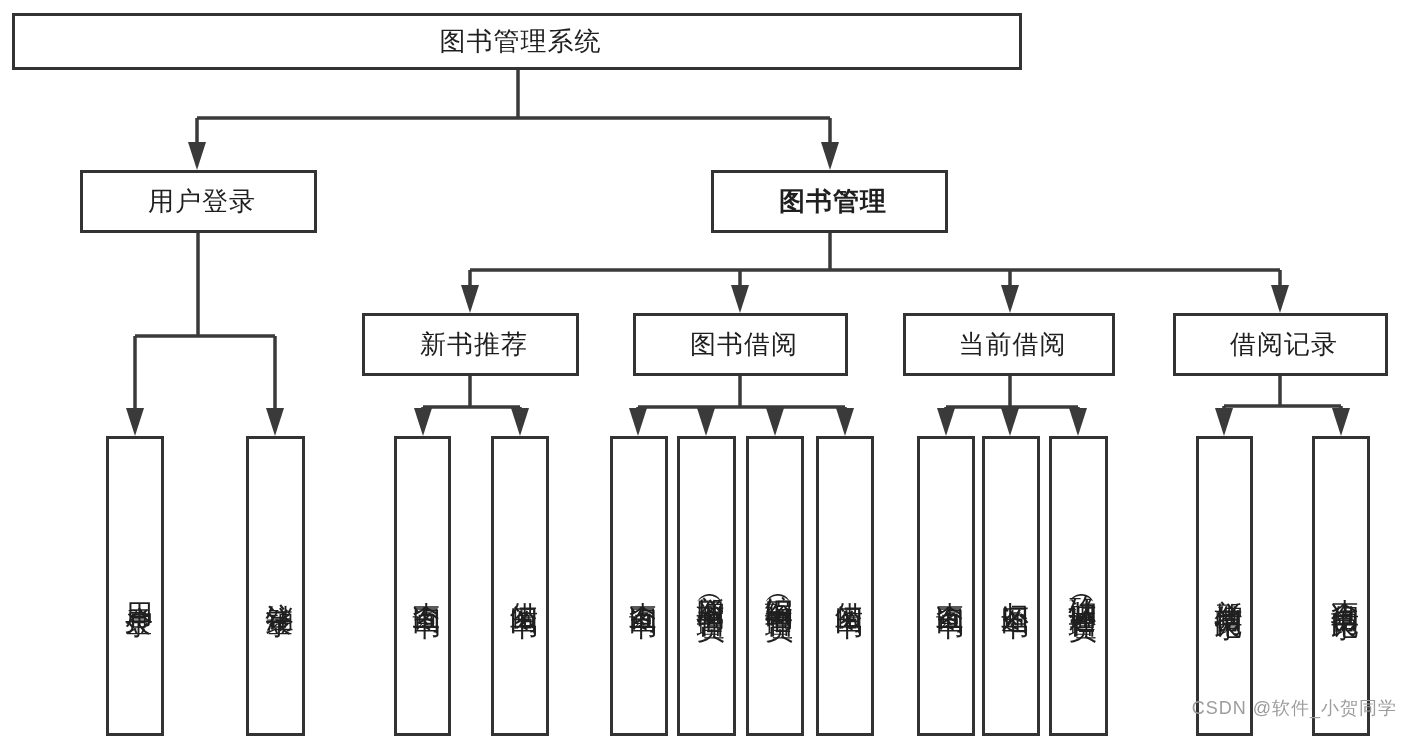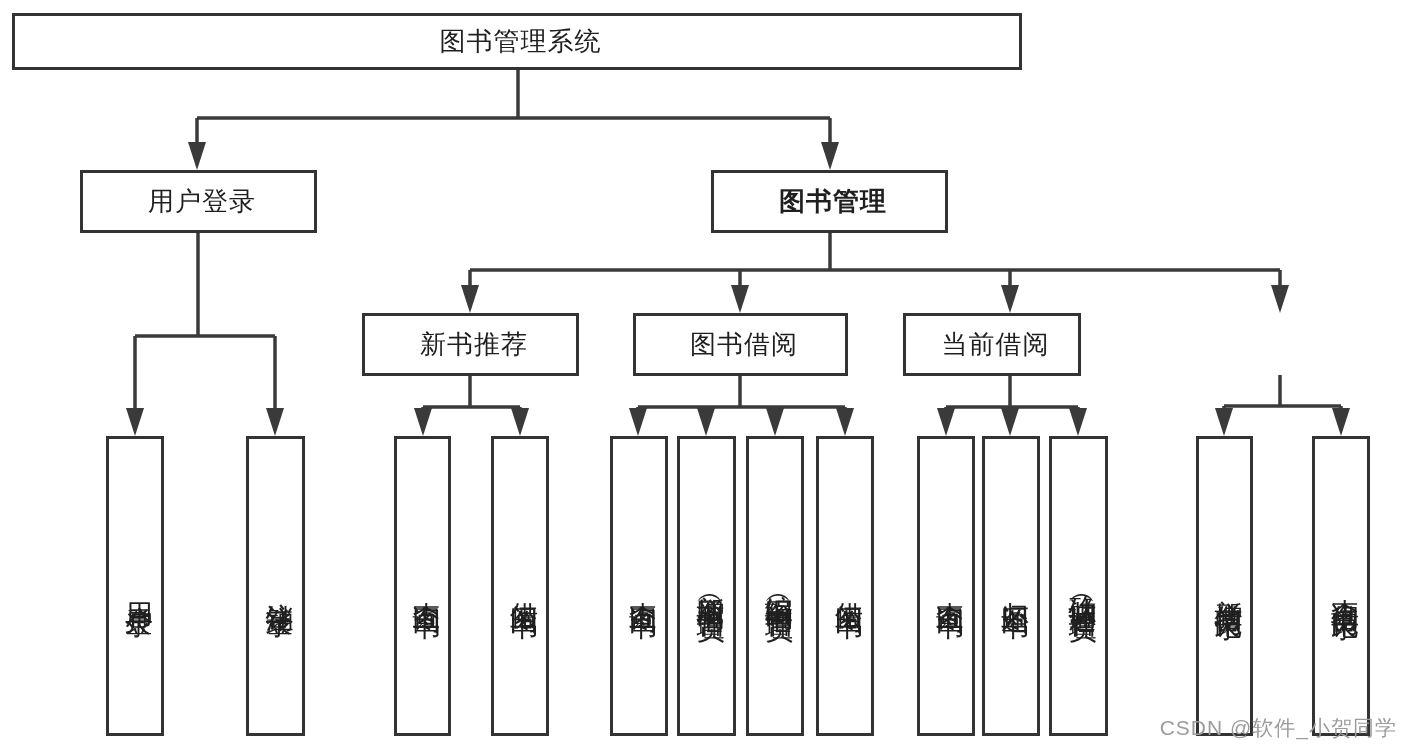--- a/index.html
+++ b/index.html
@@ -40,22 +40,22 @@
   .box.v span{
     writing-mode:vertical-rl;
     text-orientation:mixed;
     font-size:28px;
     letter-spacing:3px;
     line-height:1;
   }
   .watermark{
     position:absolute;
     right:8px;
-    top:714px;
-    font-size:21px;
+    top:696px;
+    font-size:18px;
     letter-spacing:1px;
     color:var(--watermark);
     white-space:nowrap;
     z-index:5;
   }
 </style>
 </head>
 <body>
 
 <div id="canvas">
@@ -125,22 +125,25 @@
   <div class="box h" style="left:711px;top:170px;width:237px;height:63px;font-weight:bold;">
     <span>图书管理</span>
   </div>
 
   <div class="box h" style="left:362px;top:313px;width:217px;height:63px;">
     <span>新书推荐</span>
   </div>
   <div class="box h" style="left:633px;top:313px;width:215px;height:63px;">
     <span>图书借阅</span>
   </div>
-  <div class="box h" style="left:903px;top:313px;width:178px;height:63px;">
+  <div class="box h" style="left:903px;top:313px;width:212px;height:63px;">
     <span>当前借阅</span>
+  </div>
+  <div class="box h" style="left:1173px;top:313px;width:215px;height:63px;">
+    <span>借阅记录</span>
   </div>
 
   <div class="box v" style="left:106px;top:436px;width:58px;height:300px;">
     <span>用户登录</span>
   </div>
   <div class="box v" style="left:246px;top:436px;width:59px;height:300px;">
     <span>注销登录</span>
   </div>
 
   <div class="box v" style="left:394px;top:436px;width:57px;height:300px;">

